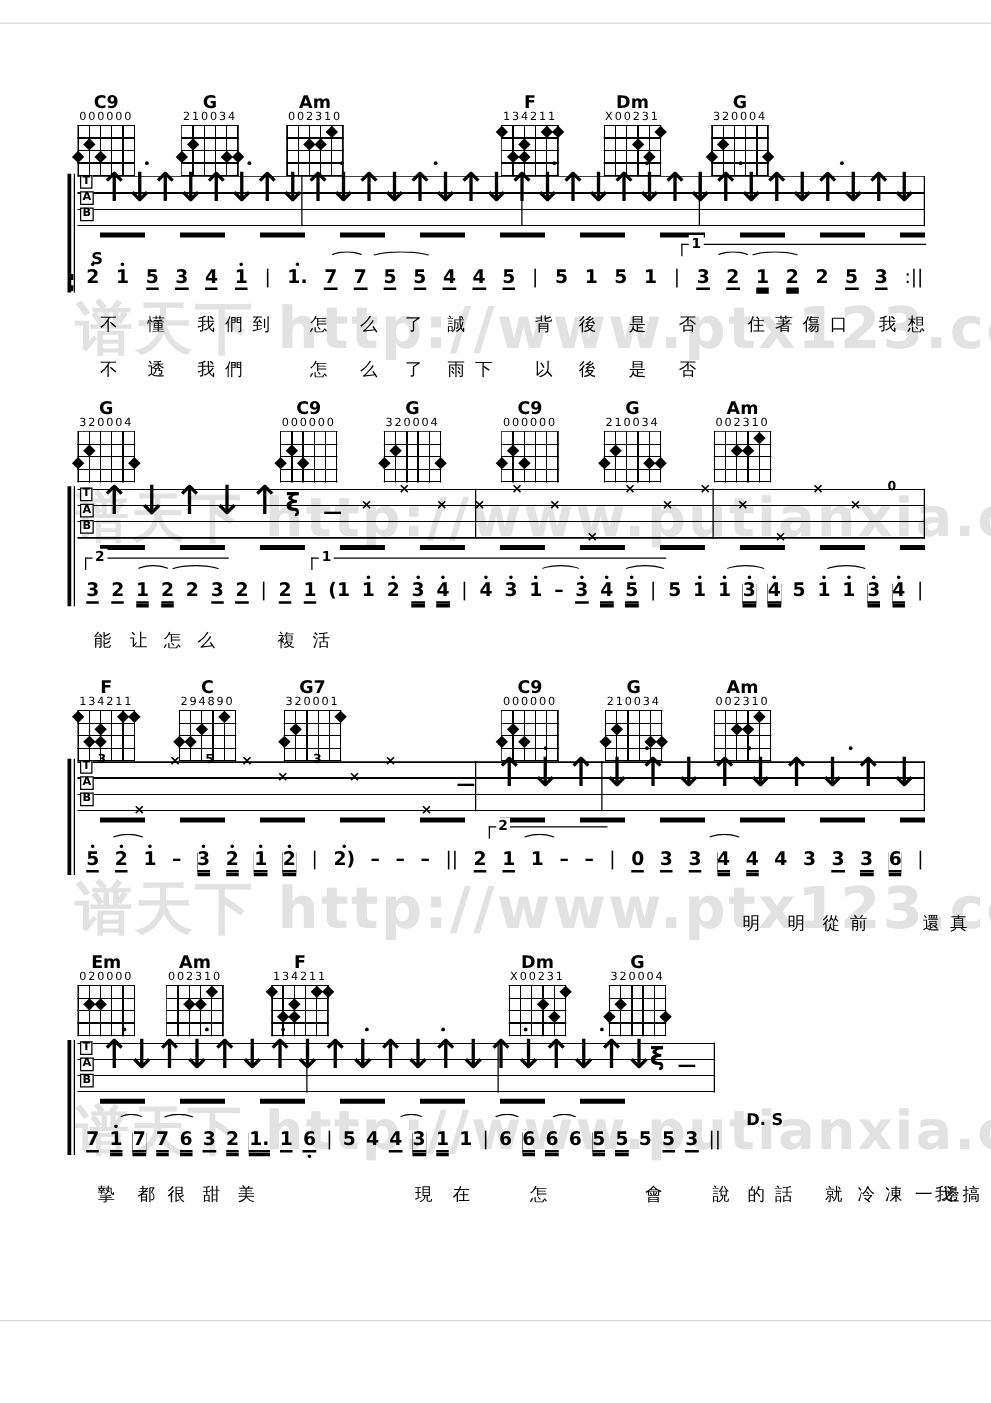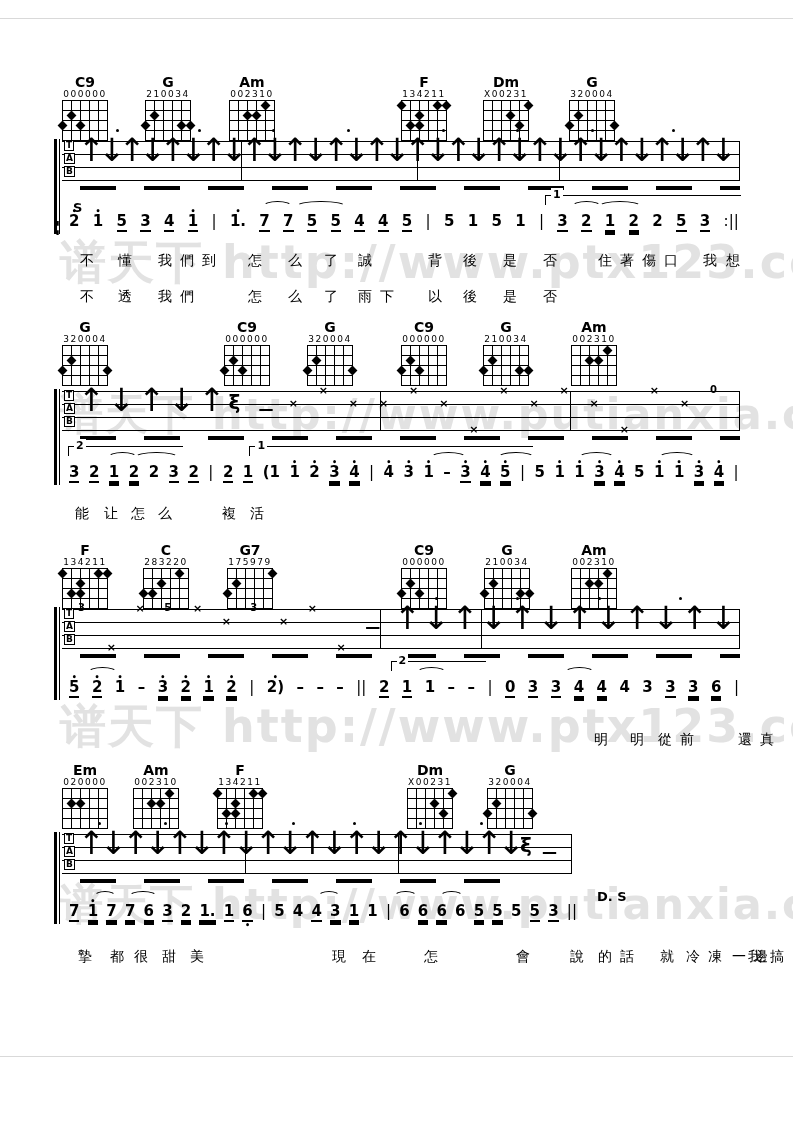--- a/index.html
+++ b/index.html
@@ -403,31 +403,31 @@
           <div class="cdot" style="left: -3px; top: 2px;"></div>
           <div class="cdot" style="left: 33px; top: 2px;"></div>
           <div class="cdot" style="left: 42px; top: 2px;"></div>
           <div class="cdot" style="left: 15px; top: 12px;"></div>
           <div class="cdot" style="left: 6px; top: 22px;"></div>
           <div class="cdot" style="left: 15px; top: 22px;"></div>
         </div>
       </div>
       <div class="chord" style="left: 134px; top: 543px;">
         <div class="cname">C</div>
-        <div class="cfing">283220</div>
+        <div class="cfing">294890</div>
         <div class="cgrid">
           <div class="cdot" style="left: 33px; top: 2px;"></div>
           <div class="cdot" style="left: 15px; top: 12px;"></div>
           <div class="cdot" style="left: -3px; top: 22px;"></div>
           <div class="cdot" style="left: 6px; top: 22px;"></div>
         </div>
       </div>
       <div class="chord" style="left: 218px; top: 543px;">
         <div class="cname">G7</div>
-        <div class="cfing">175979</div>
+        <div class="cfing">320001</div>
         <div class="cgrid">
           <div class="cdot" style="left: 42px; top: 2px;"></div>
           <div class="cdot" style="left: 6px; top: 12px;"></div>
           <div class="cdot" style="left: -3px; top: 22px;"></div>
         </div>
       </div>
       <div class="chord" style="left: 392px; top: 543px;">
         <div class="cname">C9</div>
         <div class="cfing">000000</div>
         <div class="cgrid">

